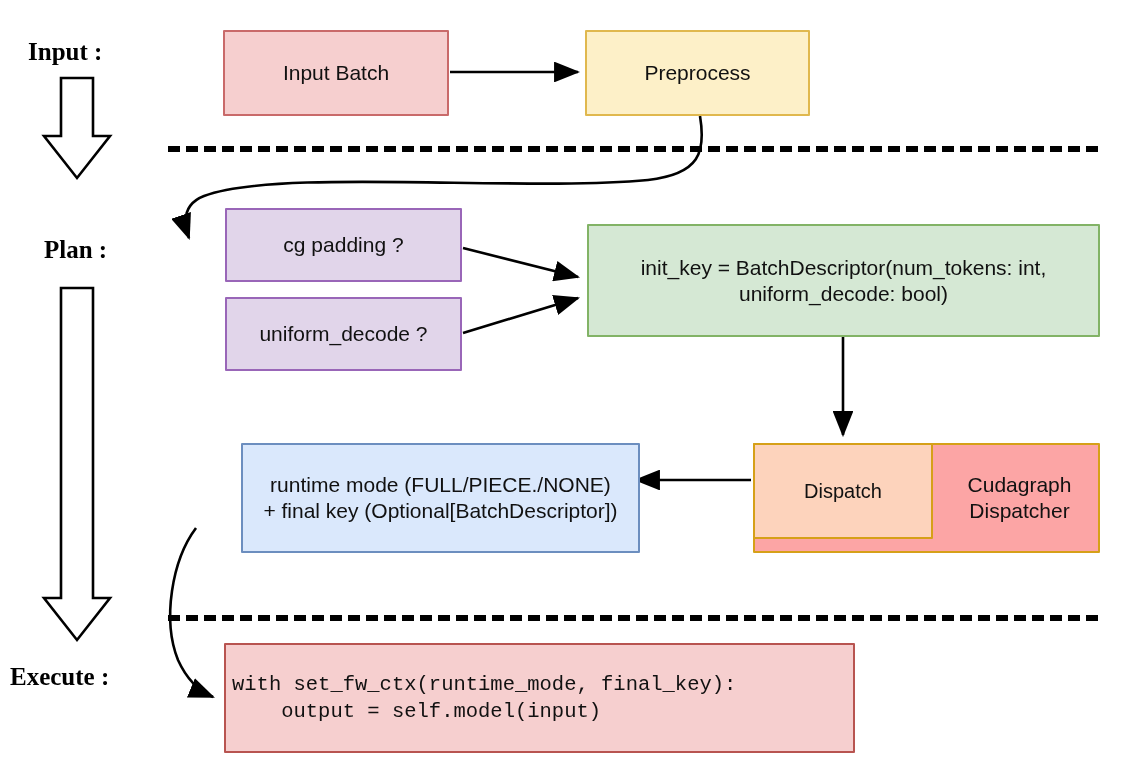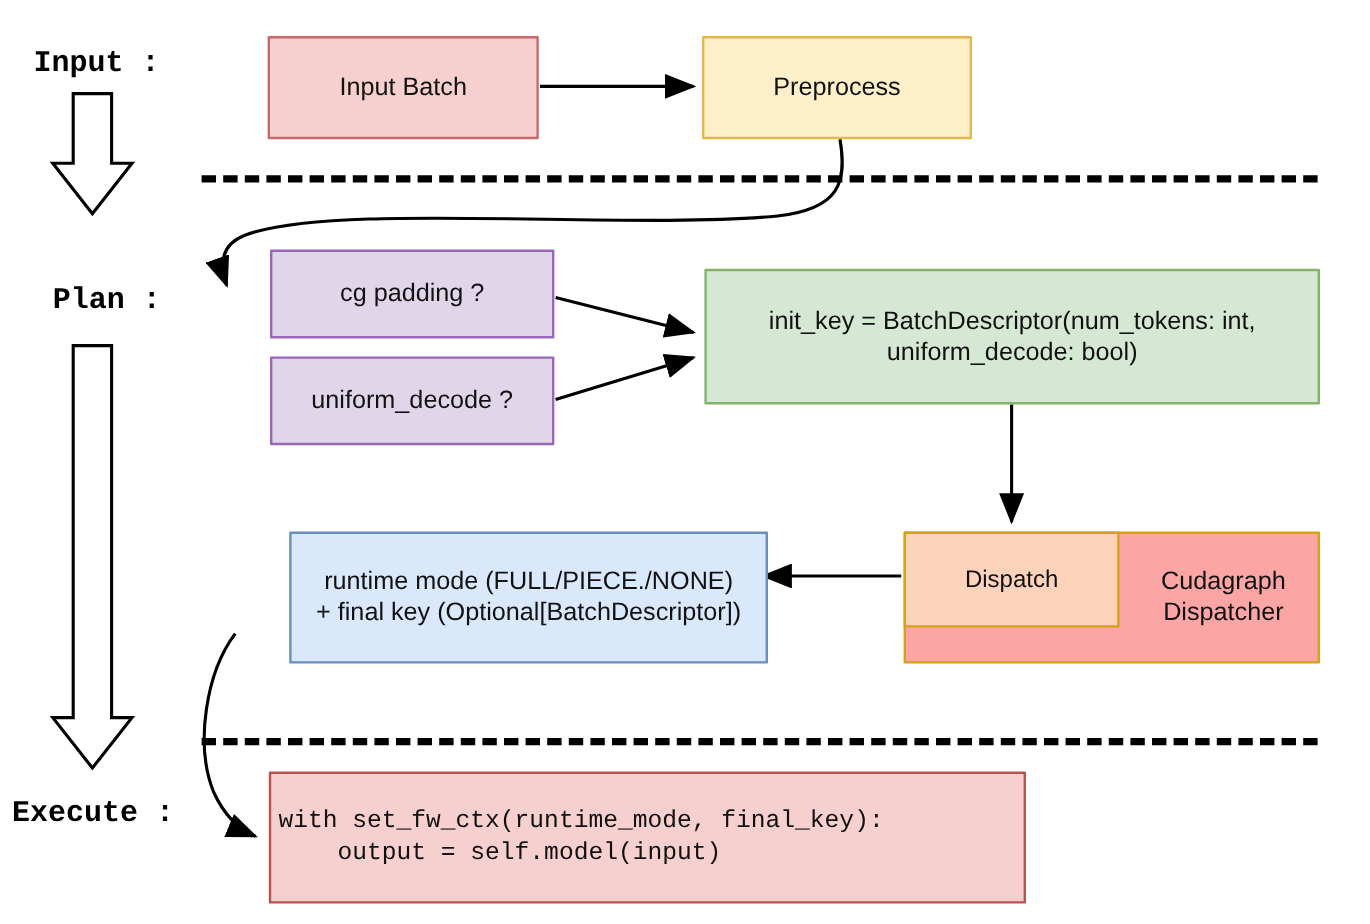--- a/index.html
+++ b/index.html
@@ -18,21 +18,21 @@
   #edges {
     position: absolute;
     left: 0;
     top: 0;
     width: 1142px;
     height: 770px;
     pointer-events: none;
   }
   .stage-label {
     position: absolute;
-    font-family: Liberation Mono, monospace;
+    font-family: Liberation Serif, serif;
     font-weight: bold;
     font-size: 25px;
     color: #000000;
     white-space: nowrap;
   }
   .node {
     position: absolute;
     box-sizing: border-box;
     display: flex;
     align-items: center;
@@ -167,21 +167,21 @@
   <div class="node n-key" style="left:587px; top:224px; width:513px; height:113px; flex-direction:column;">
     <span>init_key = BatchDescriptor(num_tokens: int,</span>
     <span>uniform_decode: bool)</span>
   </div>
 
   <div class="node n-dispatcher-outer" style="left:753px; top:443px; width:347px; height:110px; flex-direction:column; justify-content:center; padding-left:186px; padding-right:0px;">
     <span>Cudagraph</span>
     <span>Dispatcher</span>
   </div>
 
-  <div class="node n-dispatch-inner" style="left:753px; top:443px; width:180px; height:80px;">Dispatch</div>
+  <div class="node n-dispatch-inner" style="left:753px; top:443px; width:180px; height:96px;">Dispatch</div>
 
   <div class="node n-runtime" style="left:227px; top:443px; width:399px; height:110px; flex-direction:column;margin-left:14px;">
     <span>runtime mode (FULL/PIECE./NONE)</span>
     <span>+ final key (Optional[BatchDescriptor])</span>
   </div>
 
   <div class="node code n-code" style="left:224px; top:643px; width:631px; height:110px; flex-direction:column; align-items:flex-start; justify-content:center;">
     <span>with set_fw_ctx(runtime_mode, final_key):</span>
     <span>    output = self.model(input)</span>
   </div>

